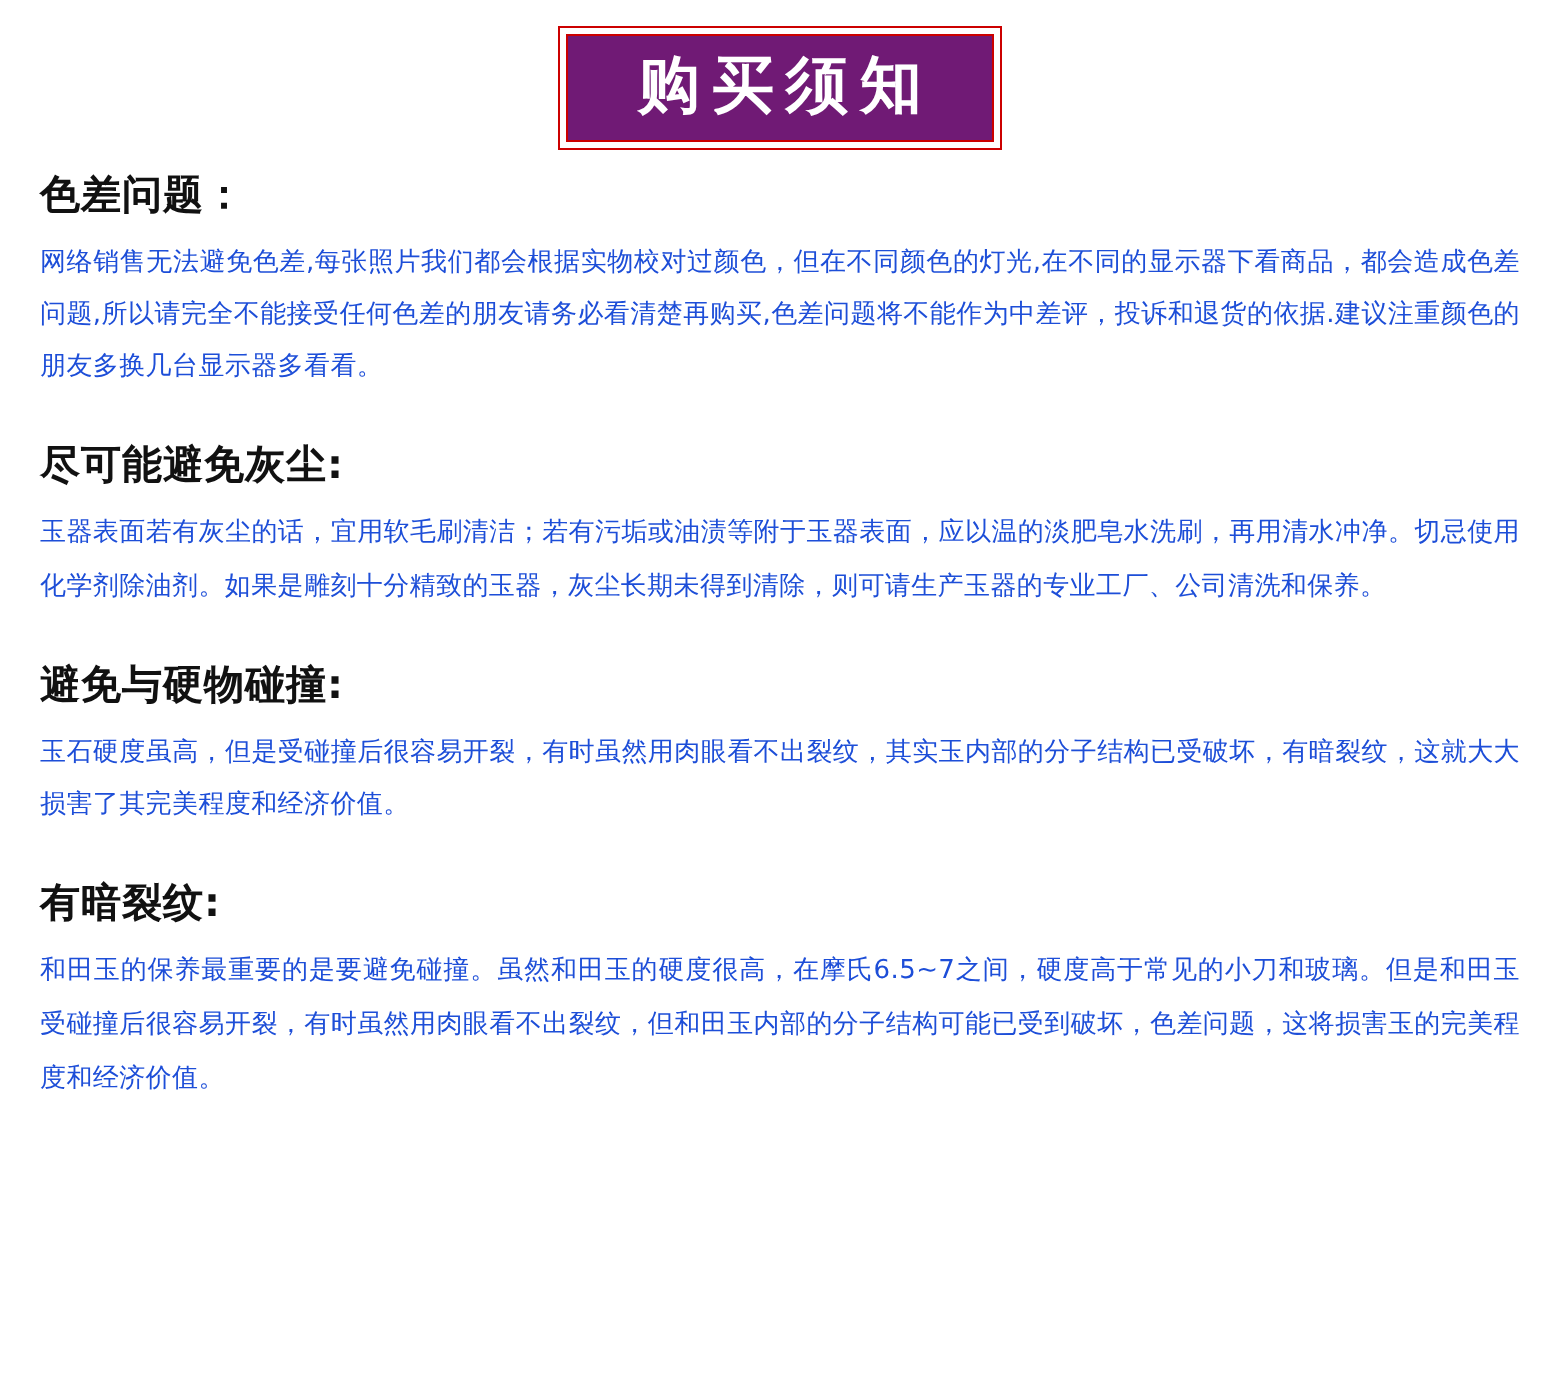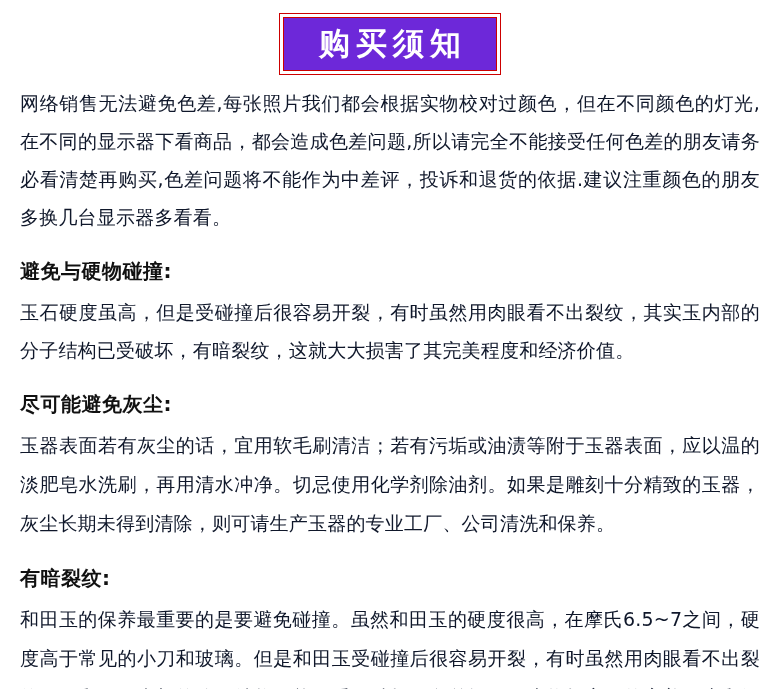--- a/index.html
+++ b/index.html
@@ -22,21 +22,21 @@
     padding: 0 16px;
   }
   .banner-wrap {
     width: 100%;
     display: flex;
     justify-content: center;
     padding-top: 14px;
     padding-bottom: 10px;
   }
   .banner {
-    background: #6d28d9;
+    background: #701a75;
     border: 3px solid #ffffff;
     outline: 1px solid #cc0000;
     color: #ffffff;
     font-size: 31px;
     font-weight: bold;
     letter-spacing: 6px;
     padding: 9px 30px 11px 36px;
     line-height: 1.1;
     text-align: center;
     box-shadow: 0 0 0 1px #cc0000 inset;
@@ -49,52 +49,53 @@
   }
   .sec-title {
     font-size: 20px;
     font-weight: bold;
     color: #111111;
     margin: 0 0 9px 0;
     line-height: 1.3;
     letter-spacing: 0.5px;
   }
   .sec-body {
-    font-size: 19px;
-    color: #0f172a;
+    font-size: 13px;
+    color: #1d4ed8;
     line-height: 2.0;
     margin: 0;
     text-align: justify;
     letter-spacing: 0.2px;
   }
   .sec-body.loose {
     line-height: 2.05;
   }
 </style>
 </head>
 <body>
 
 <div class="page">
 
   <div class="banner-wrap">
     <div class="banner">购买须知</div>
   </div>
 
   <div class="section">
+    <h2 class="sec-title">色差问题：</h2>
     <p class="sec-body">网络销售无法避免色差,每张照片我们都会根据实物校对过颜色，但在不同颜色的灯光,在不同的显示器下看商品，都会造成色差问题,所以请完全不能接受任何色差的朋友请务必看清楚再购买,色差问题将不能作为中差评，投诉和退货的依据.建议注重颜色的朋友多换几台显示器多看看。</p>
+  </div>
+
+  <div class="section">
+    <h2 class="sec-title">尽可能避免灰尘:</h2>
+    <p class="sec-body loose">玉器表面若有灰尘的话，宜用软毛刷清洁；若有污垢或油渍等附于玉器表面，应以温的淡肥皂水洗刷，再用清水冲净。切忌使用化学剂除油剂。如果是雕刻十分精致的玉器，灰尘长期未得到清除，则可请生产玉器的专业工厂、公司清洗和保养。</p>
   </div>
 
   <div class="section">
     <h2 class="sec-title">避免与硬物碰撞:</h2>
     <p class="sec-body">玉石硬度虽高，但是受碰撞后很容易开裂，有时虽然用肉眼看不出裂纹，其实玉内部的分子结构已受破坏，有暗裂纹，这就大大损害了其完美程度和经济价值。</p>
-  </div>
-
-  <div class="section">
-    <h2 class="sec-title">尽可能避免灰尘:</h2>
-    <p class="sec-body loose">玉器表面若有灰尘的话，宜用软毛刷清洁；若有污垢或油渍等附于玉器表面，应以温的淡肥皂水洗刷，再用清水冲净。切忌使用化学剂除油剂。如果是雕刻十分精致的玉器，灰尘长期未得到清除，则可请生产玉器的专业工厂、公司清洗和保养。</p>
   </div>
 
   <div class="section">
     <h2 class="sec-title">有暗裂纹:</h2>
     <p class="sec-body loose">和田玉的保养最重要的是要避免碰撞。虽然和田玉的硬度很高，在摩氏6.5~7之间，硬度高于常见的小刀和玻璃。但是和田玉受碰撞后很容易开裂，有时虽然用肉眼看不出裂纹，但和田玉内部的分子结构可能已受到破坏，色差问题，这将损害玉的完美程度和经济价值。</p>
   </div>
 
 </div>
 
 </body></html>

